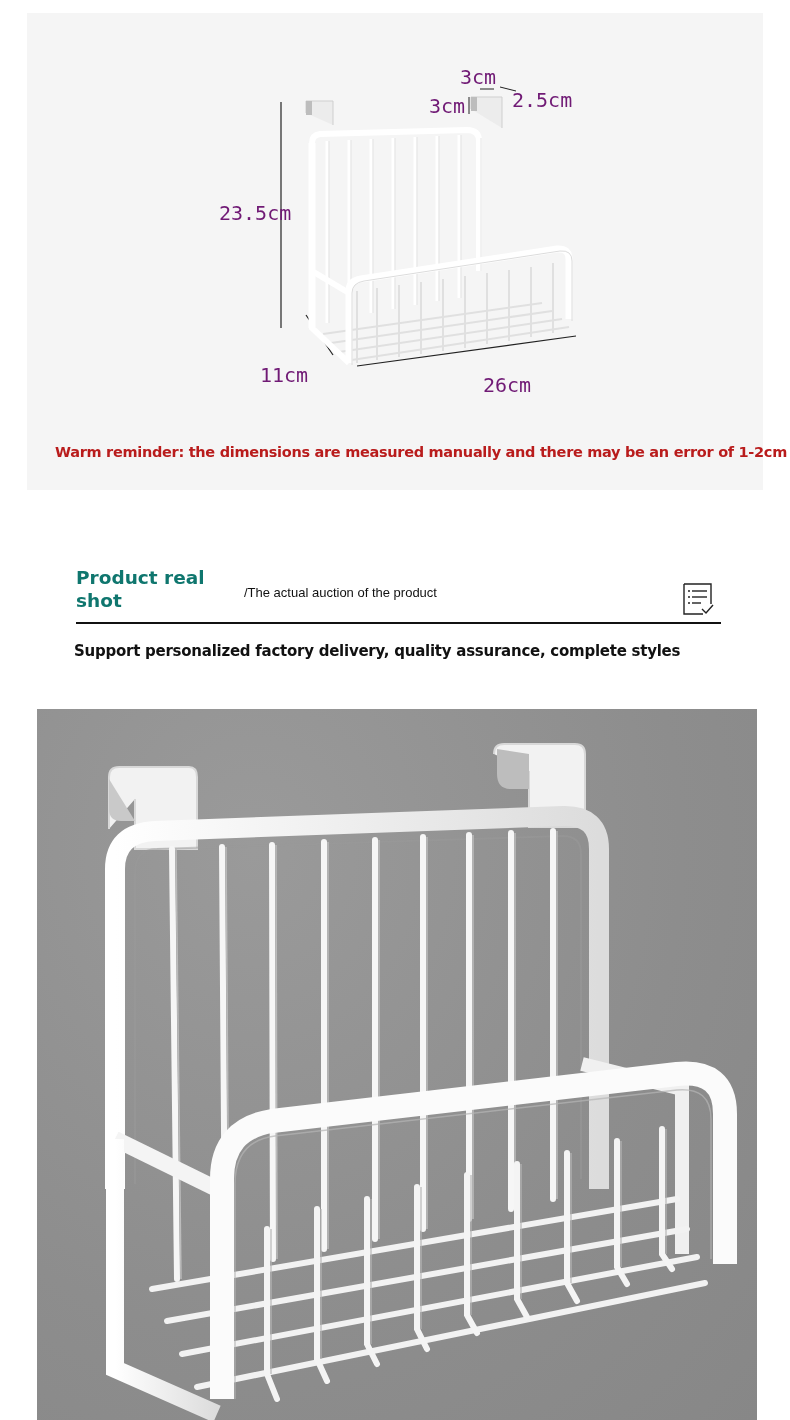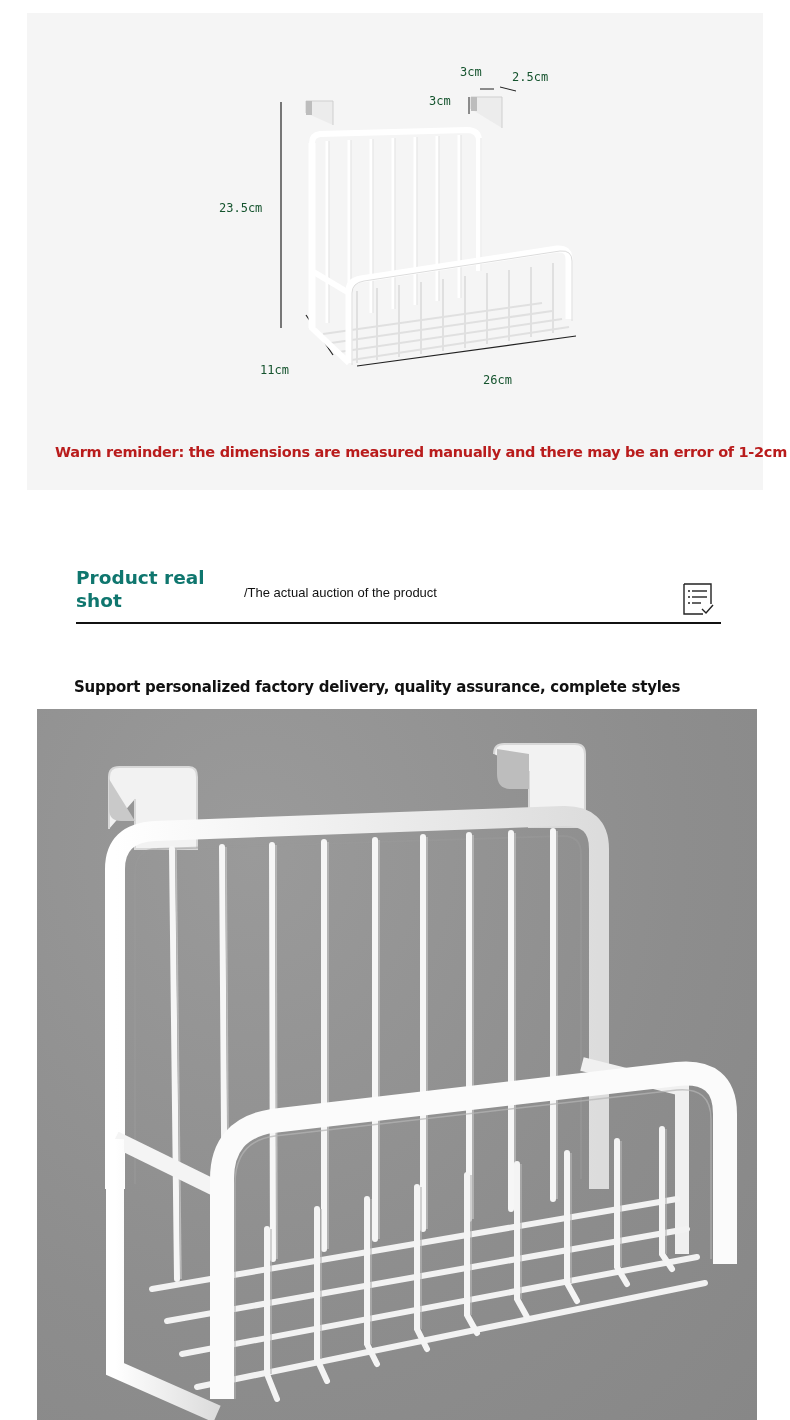--- a/index.html
+++ b/index.html
@@ -1,29 +1,29 @@
 <!DOCTYPE html>
 <html><head>
 <meta charset="utf-8">
 <style>
   html, body { margin:0; padding:0; background:#ffffff; }
   body { width:790px; height:1420px; position:relative; overflow:hidden; font-family:"DejaVu Sans", sans-serif; color:#1b1b1b; }
   .abs { position:absolute; }
 
   
   #dim-panel { left:27px; top:13px; width:736px; height:477px; background:#f5f5f5; }
-  .dim-label { font-family:"DejaVu Sans Mono", monospace; font-size:12px; color:#14532d; white-space:nowrap; }
+  .dim-label { font-family:"DejaVu Sans Mono", monospace; font-size:20px; color:#701a75; white-space:nowrap; }
   #reminder { left:0; top:444px; width:790px; text-align:center; font-family:"DejaVu Sans", sans-serif; font-weight:bold; font-size:14.5px; letter-spacing:-0.3px; color:#b91c1c;margin-left:26px; }
 
   
   #hdr-title { left:76px; top:566px; font-family:"DejaVu Sans", sans-serif; font-weight:bold; font-size:18.5px; line-height:23px; color:#0f766e; width:160px; }
   #hdr-sub { left:244px; top:585px; font-family:"Liberation Sans", sans-serif; font-size:13px; color:#111; }
   #hdr-icon { left:681px; top:582px; width:34px; height:34px; }
   #hdr-line { left:76px; top:622px; width:645px; height:1.5px; background:#111; }
-  #tagline { left:74px; top:642px; font-family:"DejaVu Sans", sans-serif; font-weight:bold; font-size:15px; letter-spacing:-0.25px; color:#111;margin-top:36px; }
+  #tagline { left:74px; top:642px; font-family:"DejaVu Sans", sans-serif; font-weight:bold; font-size:15px; letter-spacing:-0.25px; color:#111; }
 
   
   #photo { left:37px; top:709px; width:720px; height:711px; background:#8f8f8f;
     background-image: radial-gradient(ellipse at 30% 20%, #9a9a9a 0%, #8d8d8d 60%, #878787 100%); overflow:hidden; }
 </style>
 </head>
 <body>
 
 <div id="dim-panel" class="abs">
   <svg class="abs" style="left:0;top:0" width="736" height="477">
@@ -82,21 +82,21 @@
     </g>
 
     <path d="M322 350 L322 278 Q322 268 334 266 L530 236 Q542 235 542 246 L542 306" fill="none" stroke="#ffffff" stroke-width="7"></path>
     <path d="M322 350 L322 278 Q322 268 334 266 L530 236 Q542 235 542 246 L542 306" fill="none" stroke="#dcdcdc" stroke-width="1" transform="translate(3,2)"></path>
 
     <path d="M285 258 L322 280" stroke="#ffffff" stroke-width="6"></path>
     <path d="M285 258 L285 315 L322 350" fill="none" stroke="#ffffff" stroke-width="6"></path>
   </svg>
 
   <span class="abs dim-label" style="left:433px;top:52px">3cm</span>
-  <span class="abs dim-label" style="left:485px;top:57px">2.5cm</span>
+  <span class="abs dim-label" style="left:485px;top:75px">2.5cm</span>
   <span class="abs dim-label" style="left:402px;top:81px">3cm</span>
   <span class="abs dim-label" style="left:192px;top:188px">23.5cm</span>
   <span class="abs dim-label" style="left:233px;top:350px">11cm</span>
   <span class="abs dim-label" style="left:456px;top:360px">26cm</span>
 </div>
 
 <div id="reminder" class="abs">Warm reminder: the dimensions are measured manually and there may be an error of 1-2cm</div>
 
 <div id="hdr-title" class="abs">Product real shot</div>
 <div id="hdr-sub" class="abs">/The actual auction of the product</div>

